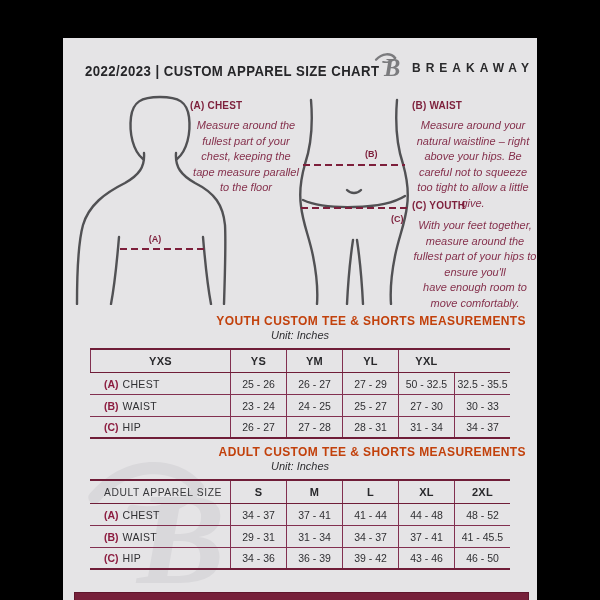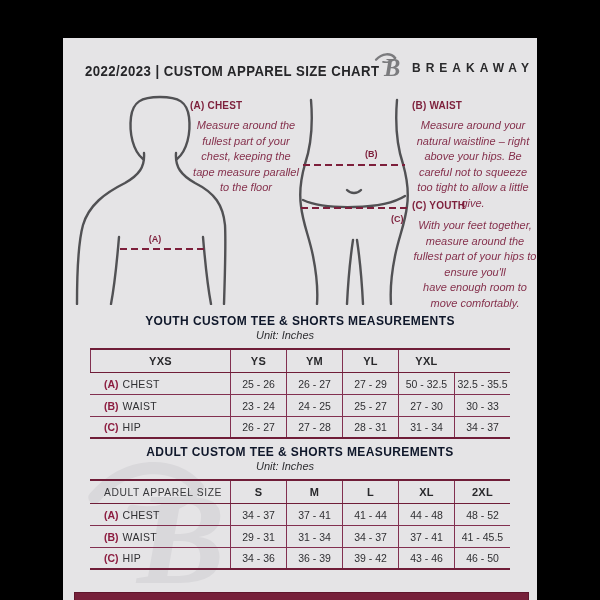--- a/index.html
+++ b/index.html
@@ -34,23 +34,23 @@
   .dash-label{font-size:9px;font-weight:bold;fill:#7d1f3b;font-family:"Liberation Sans",sans-serif;}
 
   .instr{position:absolute;}
   .instr-a{left:127px;top:62px;width:112px;}
   .instr-b{left:349px;top:62px;width:122px;}
   .instr-c{left:349px;top:162px;width:126px;}
   .instr-title{font-size:10px;font-weight:bold;color:var(--title-maroon);margin-bottom:7px;letter-spacing:.2px;}
   .instr-text{font-size:11px;font-style:italic;color:var(--desc);line-height:1.42;white-space:pre-line;text-align:center;}
 
   
-  .sec-title{position:absolute;left:27px;width:420px;text-align:center;font-size:12px;
-    font-weight:bold;color:#0f172a;letter-spacing:.4px;}
-  .sec-unit{position:absolute;left:12px;width:420px;text-align:center;font-size:11px;
+  .sec-title{position:absolute;left:43px;width:420px;text-align:right;font-size:12px;
+    font-weight:bold;color:#c2410c;letter-spacing:.4px;}
+  .sec-unit{position:absolute;left:27px;width:420px;text-align:center;font-size:11px;
     font-style:italic;color:#2e2e31;}
   .youth-title{top:276px;} .youth-unit{top:291px;}
   .adult-title{top:407px;} .adult-unit{top:422px;}
 
   
   .tbl{position:absolute;left:27px;width:420px;border-top:2px solid var(--line-strong);z-index:2;}
   .tbl-youth{top:310px;} .tbl-adult{top:441px;}
   .tr{display:grid;grid-template-columns:140px repeat(5,56px);height:22px;
     border-bottom:1px solid var(--line);}
   .tr.head{height:23px;border-bottom:1.5px solid var(--line-strong);}

